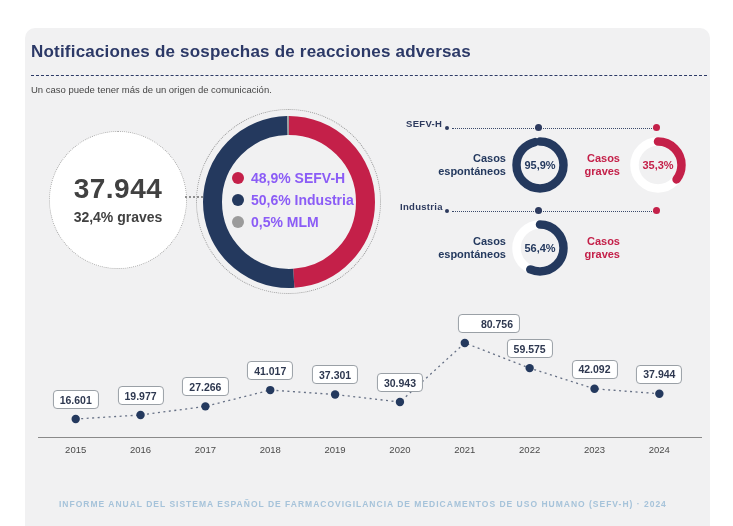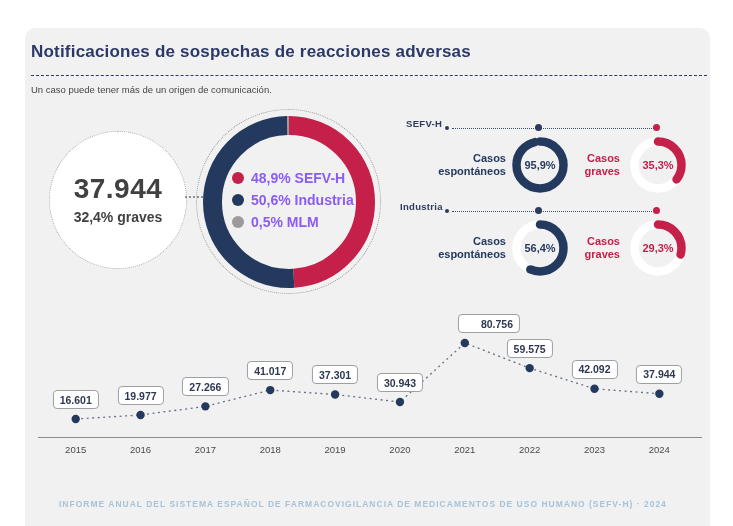--- a/index.html
+++ b/index.html
@@ -125,27 +125,20 @@
     </div>
     <div class="side-label navy" style="left:399px;top:207px;">Casos espontáneos</div>
     <div class="gauge-unit" style="left:486px;top:191px;">
       <svg class="gauge" width="58" height="58">
         <circle class="gauge-track" cx="29" cy="29" r="23.5"></circle>
         <circle class="gauge-arc" cx="29" cy="29" r="23.5" transform="rotate(-90 29 29)" stroke="#24395e" stroke-dasharray="83.27733806135824 64.37751665736205"></circle>
       </svg>
       <span class="gauge-val navy">56,4%</span>
     </div>
     <div class="side-label red" style="left:545px;top:207px;">Casos graves</div>
-    <div class="gauge-unit" style="left:604px;top:191px;">
-      <svg class="gauge" width="58" height="58">
-        <circle class="gauge-track" cx="29" cy="29" r="23.5"></circle>
-        <circle class="gauge-arc" cx="29" cy="29" r="23.5" transform="rotate(-90 29 29)" stroke="#c42049" stroke-dasharray="43.26287243258504 104.39198228613525"></circle>
-      </svg>
-      <span class="gauge-val red">29,3%</span>
-    </div>
   </div>
 
   <svg id="trend-svg" class="trend-svg" width="733" height="526">
       <polyline points="75.7,419 140.55,415.0009476427387 205.39999999999998,406.36673773987206 270.25,390.077943615257 335.09999999999997,394.47974413646057 399.95,402.0111348021796 464.79999999999995,343.0049751243781 529.65,368.09500118455344 594.5,388.8045486851457 659.35,393.71807628524044" fill="none" stroke="#667085" stroke-width="1.3" stroke-dasharray="2 3.5"></polyline>
       <circle cx="75.7" cy="419" r="4.2" fill="#24395e"></circle>
       <circle cx="140.55" cy="415.0009476427387" r="4.2" fill="#24395e"></circle>
       <circle cx="205.39999999999998" cy="406.36673773987206" r="4.2" fill="#24395e"></circle>
       <circle cx="270.25" cy="390.077943615257" r="4.2" fill="#24395e"></circle>
       <circle cx="335.09999999999997" cy="394.47974413646057" r="4.2" fill="#24395e"></circle>
       <circle cx="399.95" cy="402.0111348021796" r="4.2" fill="#24395e"></circle>

